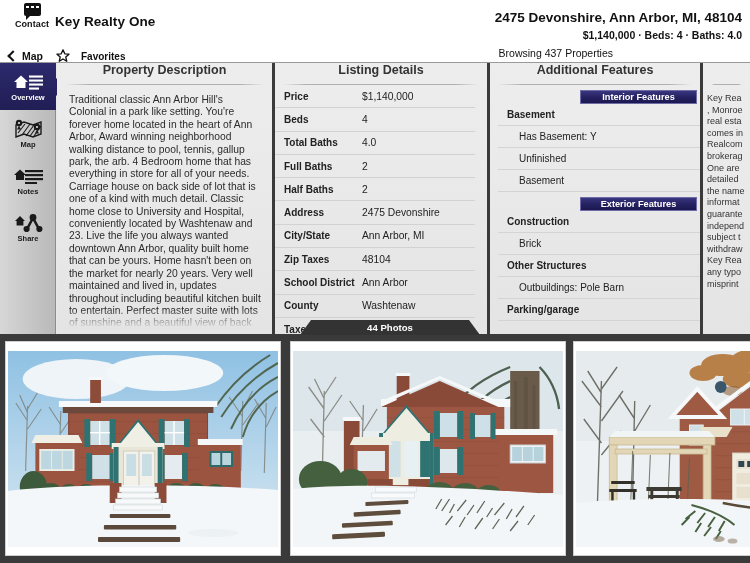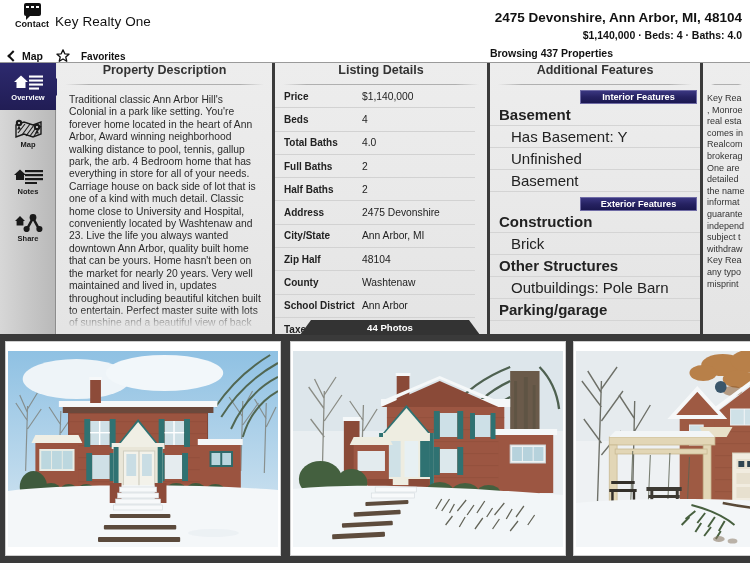--- a/index.html
+++ b/index.html
@@ -32,21 +32,21 @@
   }
   .tb-contact .bubble .dots {
     position: absolute; left: 2px; top: 3px; width: 13px; height: 2px;
     display: flex; justify-content: space-between;
   }
   .tb-contact .bubble .dots i { width: 3px; height: 2px; background: #fff; display: block; }
   .tb-contact .lbl { font-size: 9px; font-weight: bold; color: #111; margin-top: 3px; letter-spacing: .1px; }
 
   .tb-brand {
     position: absolute; left: 55px; top: 14px;
-    font-size: 13.5px; font-weight: normal; color: #111; letter-spacing: .1px;
+    font-size: 13.5px; font-weight: bold; color: #111; letter-spacing: .1px;
   }
 
   .tb-back {
     position: absolute; left: 6px; top: 47px; height: 18px;
     display: flex; align-items: center; gap: 5px; cursor: pointer;
   }
   .chev-left {
     width: 8px; height: 8px; border-left: 2.4px solid #111; border-bottom: 2.4px solid #111;
     transform: rotate(45deg); margin-left: 3px;
   }
@@ -88,21 +88,21 @@
   .tb-addr {
     position: absolute; right: 8px; top: 10px; text-align: right;
     font-size: 13.5px; font-weight: bold; color: #111; letter-spacing: 0;
   }
   .tb-sub {
     position: absolute; right: 8px; top: 29px; text-align: right;
     font-size: 10.5px; font-weight: bold; color: #111;
   }
   .tb-browsing {
     position: absolute; right: 137px; top: 47px; text-align: center;
-    font-size: 10.5px; font-weight: bold; color: #111; padding-left: 43px;
+    font-size: 10.5px; font-weight: normal; color: #111; padding-left: 43px;
   }
 
   
   .body {
     position: absolute; left: 0; top: 62px; width: 750px; height: 272px;
     background: #e8e8e8;
     border-top: 1px solid #9a9a9a;
     overflow: hidden;
   }
 
@@ -171,21 +171,21 @@
   
   .feat-banner {
     margin: 5px 3px 0 auto; width: 117px; height: 14px;
     background: linear-gradient(to bottom, #3a3680 0%, #262262 50%, #1b1850 100%);
     border: 1px solid #6f6ba5;
     display: flex; align-items: center; justify-content: center;
     font-size: 9.2px; font-weight: bold; color: #ffffff;
   }
   .frow {
     height: 22px; display: flex; align-items: center;
-    border-bottom: 1px solid #d4d4d4; font-size: 15px; color: #222;
+    border-bottom: 1px solid #d4d4d4; font-size: 10px; color: #222; margin-left: 8px;
   }
   .frow.head { font-weight: bold; padding-left: 9px; }
   .frow.sub { padding-left: 21px; }
 
   
   .disc {
     padding: 8px 0 0 4px; font-size: 9px; line-height: 11.6px; color: #333;
     white-space: pre; overflow: hidden;
   }
 
@@ -351,30 +351,30 @@
           </div>
           <div class="drow">
             <span class="k">Address</span>
             <span class="v">2475 Devonshire</span>
           </div>
           <div class="drow">
             <span class="k">City/State</span>
             <span class="v">Ann Arbor, MI</span>
           </div>
           <div class="drow">
-            <span class="k">Zip Half</span>
+            <span class="k">Zip Taxes</span>
             <span class="v">48104</span>
+          </div>
+          <div class="drow">
+            <span class="k">School District</span>
+            <span class="v">Ann Arbor</span>
           </div>
           <div class="drow">
             <span class="k">County</span>
             <span class="v">Washtenaw</span>
-          </div>
-          <div class="drow">
-            <span class="k">School District</span>
-            <span class="v">Ann Arbor</span>
           </div>
           <div class="drow">
             <span class="k">Taxes</span>
             <span class="v">$14,426</span>
           </div>
         </div>
     </div>
     <div class="divider d2"></div>
 
     <div class="panel p3">

